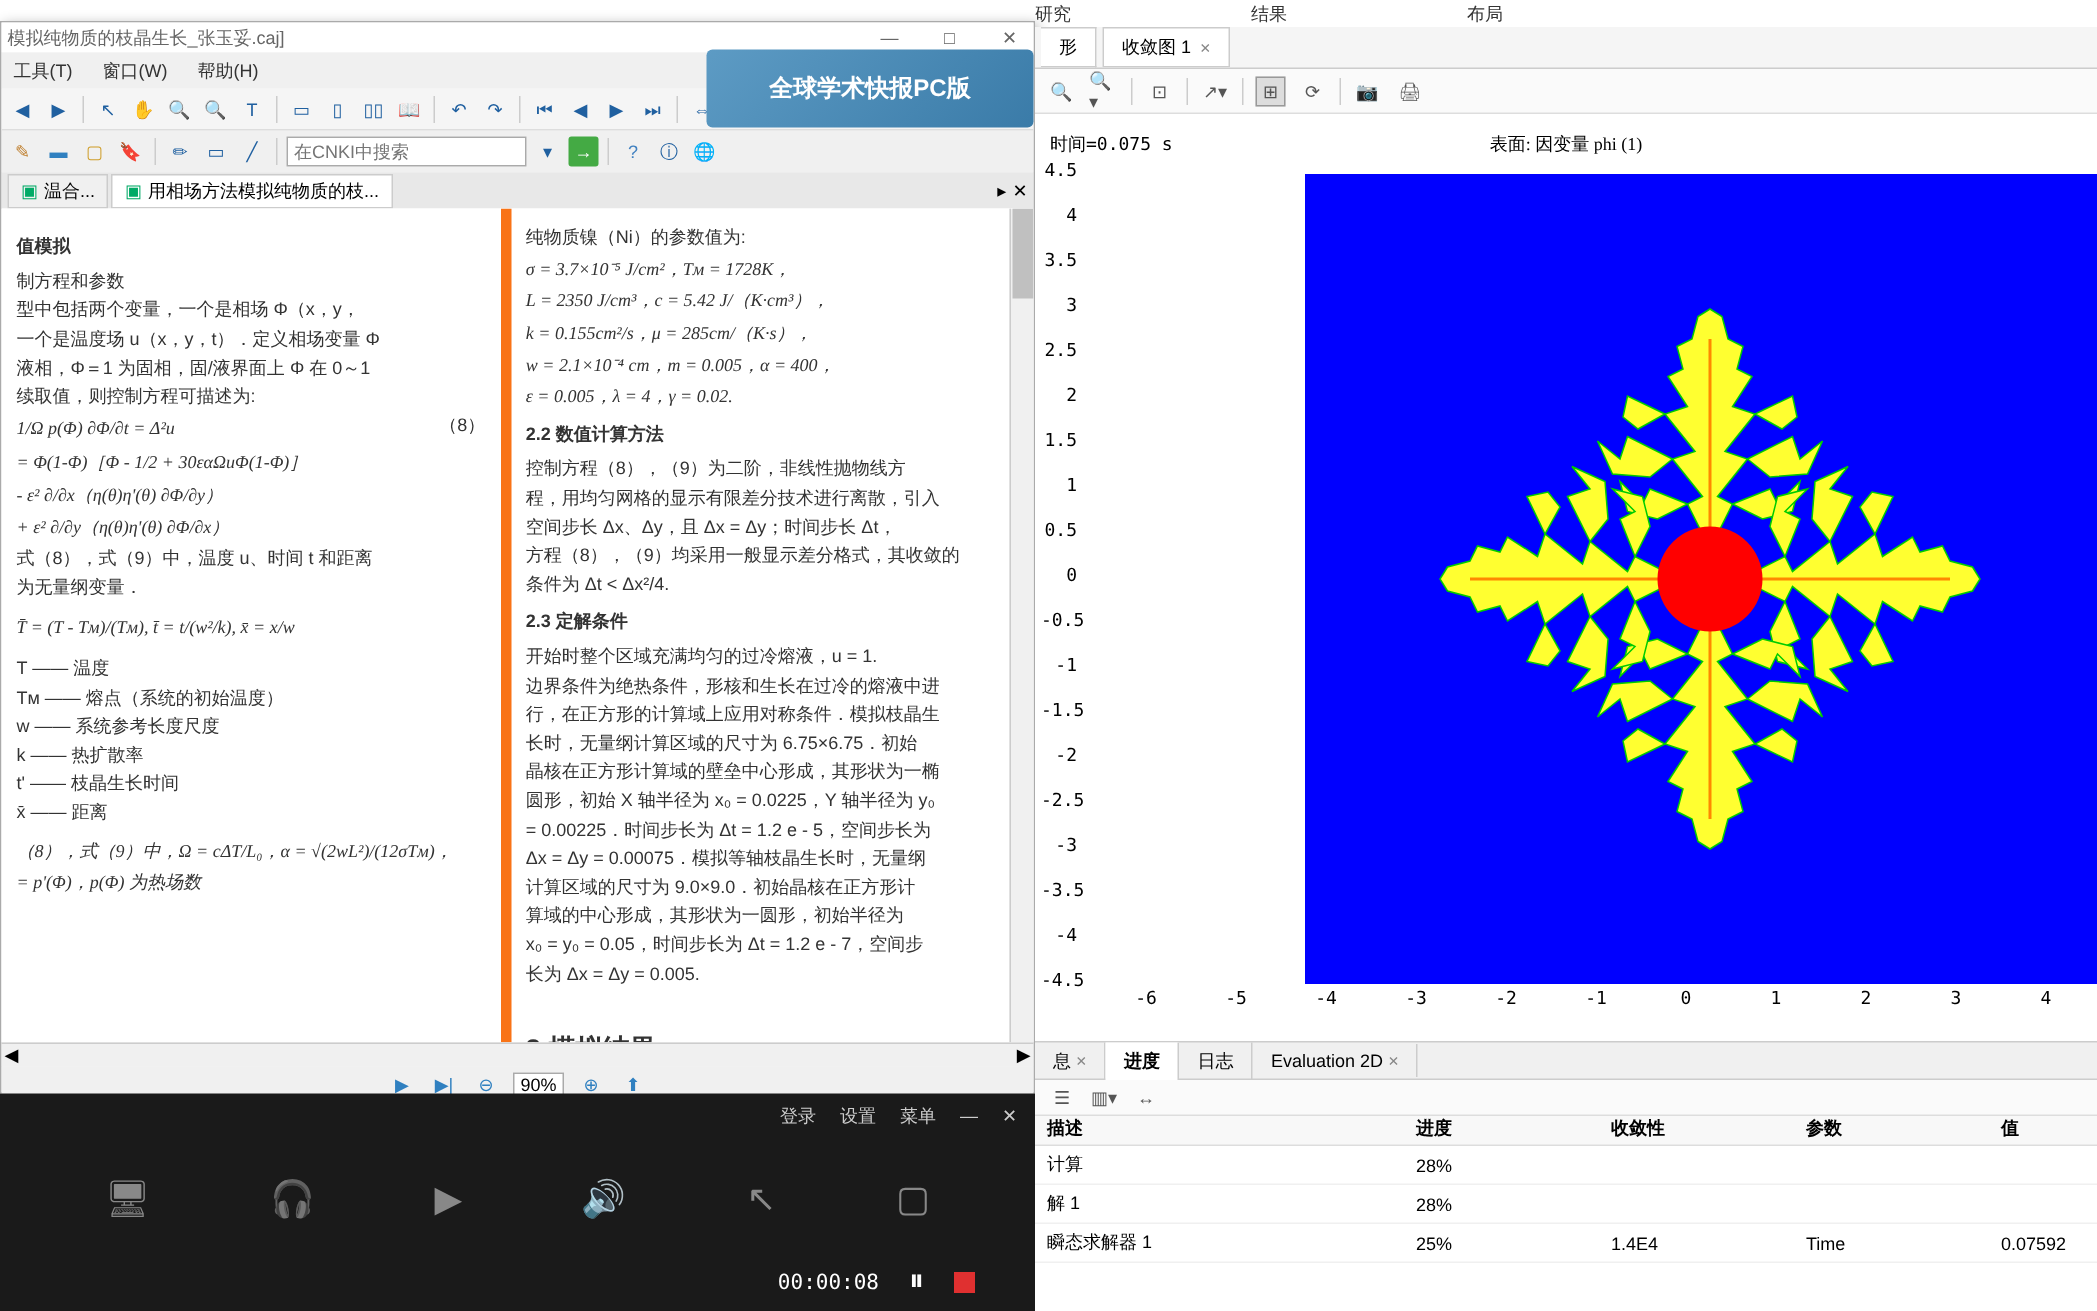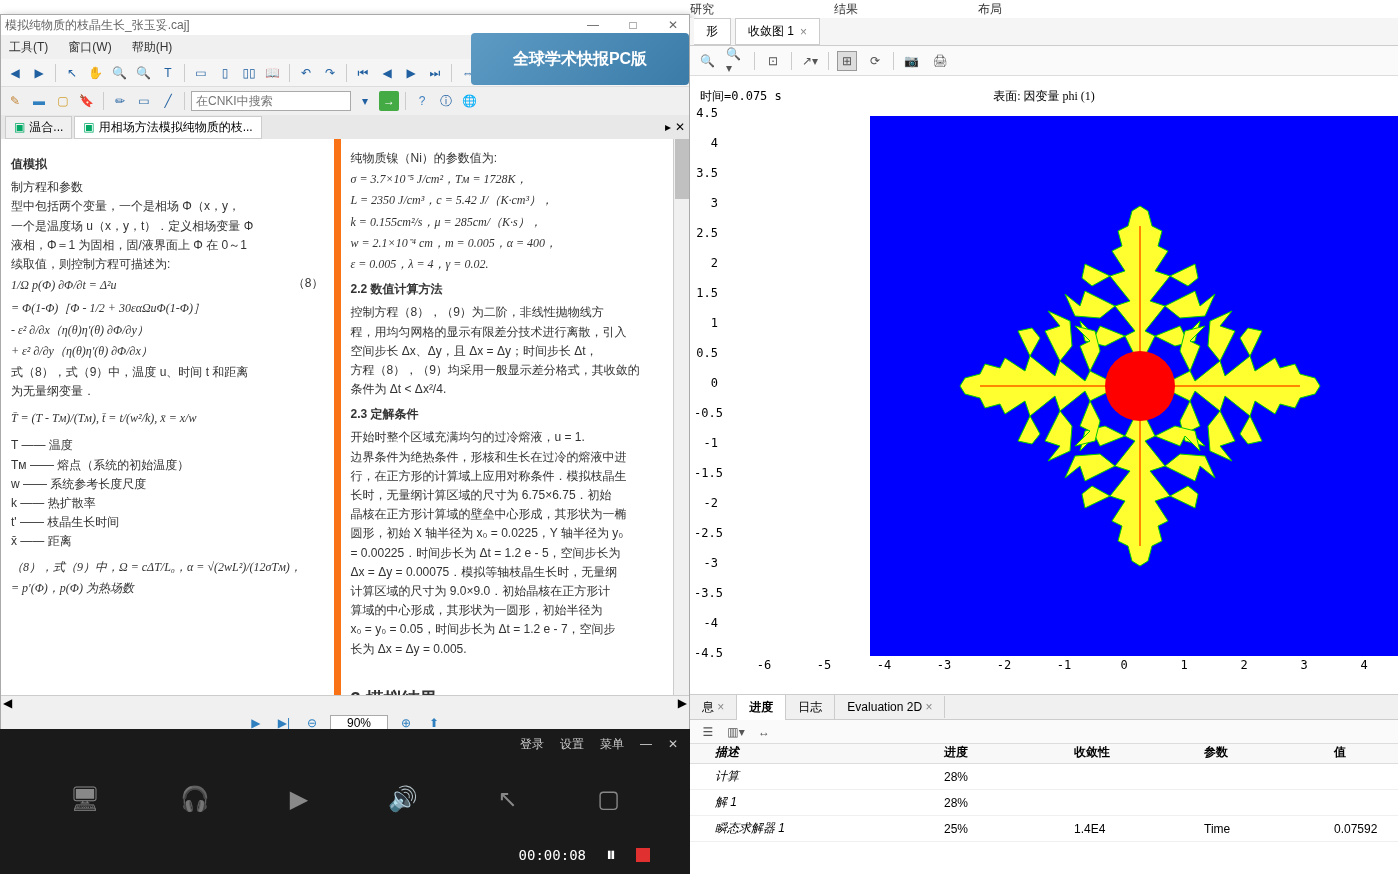--- a/index.html
+++ b/index.html
@@ -28,21 +28,21 @@
 .caj-tab.active { background: #fff; }
 .caj-tab-close { position: absolute; right: 4px; display: flex; gap: 4px; }
 .caj-content { height: 556px; background: #fff; overflow: hidden; display: flex; position: relative; }
 .caj-page { flex: 1; padding: 10px; background: #fff; color: #333; font-family: "SimSun", serif; font-size: 11px; line-height: 1.6; position: relative; overflow: hidden; }
 .caj-page-left { width: 260px; }
 .caj-page-right { flex: 1; border-left: 7px solid #f97316; }
 .caj-scrollbar { width: 16px; background: #f0f0f0; border-left: 1px solid #ccc; position: relative; }
 .caj-scroll-thumb { position: absolute; top: 0; width: 14px; height: 60px; background: #c0c0c0; left: 1px; }
 .caj-hscroll { height: 16px; background: #f0f0f0; border-top: 1px solid #ccc; position: relative; }
 .caj-bottom-toolbar { height: 24px; background: #f0f0f0; display: flex; align-items: center; padding: 0 8px; gap: 8px; justify-content: center; }
-.zoom-level { border: 1px solid #aaa; background: #fff; padding: 0 16px; }
+.zoom-level { border: 1px solid #aaa; background: #fff; padding: 0 4px; }
 
 
 .comsol { position: absolute; left: 690px; top: 18px; right: 0; bottom: 0; background: #fff; }
 .comsol-tabs { height: 28px; background: #f5f5f5; display: flex; align-items: center; border-bottom: 1px solid #ccc; }
 .comsol-tab { padding: 4px 12px; background: #fff; border: 1px solid #ccc; margin-left: 4px; display: flex; align-items: center; gap: 6px; }
 .tab-close-x { color: #888; cursor: pointer; }
 .comsol-toolbar { height: 30px; background: #fafafa; display: flex; align-items: center; padding: 0 8px; gap: 8px; border-bottom: 1px solid #ddd; }
 .ctb-icon { width: 20px; height: 20px; display: flex; align-items: center; justify-content: center; cursor: pointer; color: #555; }
 .plot-area { height: 618px; background: #fff; position: relative; }
 .plot-time { position: absolute; top: 12px; left: 10px; font-family: monospace; }
@@ -55,21 +55,21 @@
 .x-axis { position: absolute; left: 30px; bottom: 20px; width: 660px; height: 16px; }
 .x-tick { position: absolute; font-family: monospace; text-align: center; width: 20px; margin-left: -10px; }
 
 .comsol-bottom-tabs { height: 26px; background: #f0f0f0; display: flex; align-items: center; border-top: 1px solid #ccc; border-bottom: 1px solid #ccc; }
 .cbt-tab { padding: 4px 12px; border-right: 1px solid #ccc; cursor: pointer; }
 .cbt-tab.active { background: #fff; font-weight: bold; }
 .progress-toolbar { height: 24px; background: #fafafa; display: flex; align-items: center; padding: 0 8px; gap: 8px; border-bottom: 1px solid #ddd; }
 .progress-table { background: #fff; }
 .progress-header { display: flex; height: 20px; background: #f8f8f8; border-bottom: 1px solid #ddd; font-weight: bold; }
 .progress-row { display: flex; height: 26px; align-items: center; border-bottom: 1px solid #f0f0f0; }
-.pcol1 { width: 254px; padding-left: 25px; font-style: italic; }
+.pcol1 { width: 254px; padding-left: 8px; }
 .pcol2 { width: 130px; }
 .pcol3 { width: 130px; }
 .pcol4 { width: 130px; }
 .pcol5 { width: 60px; }
 
 
 .recorder { position: absolute; left: 0; bottom: 0; width: 690px; height: 145px; background: #1a1a1a; }
 .rec-top { height: 30px; display: flex; justify-content: flex-end; align-items: center; gap: 16px; padding: 0 12px; color: #ccc; }
 .rec-top-item { cursor: pointer; }
 .rec-body { height: 80px; display: flex; align-items: center; justify-content: space-around; padding: 0 30px; }

